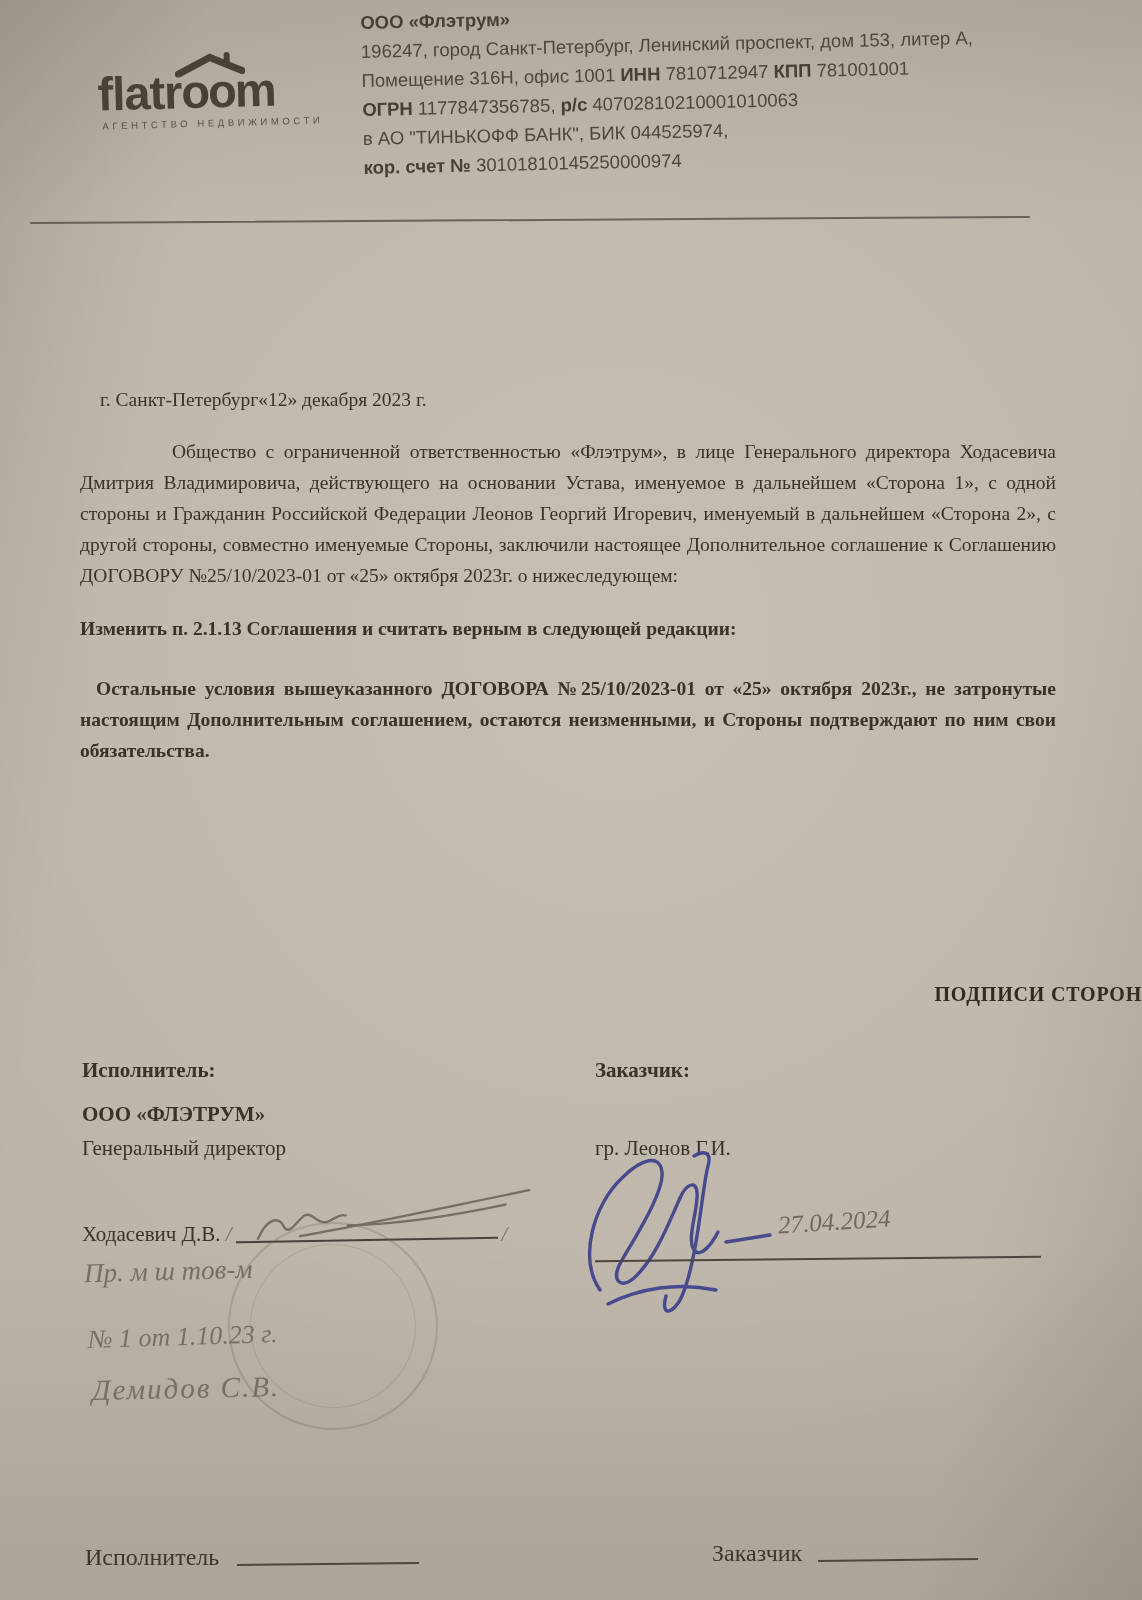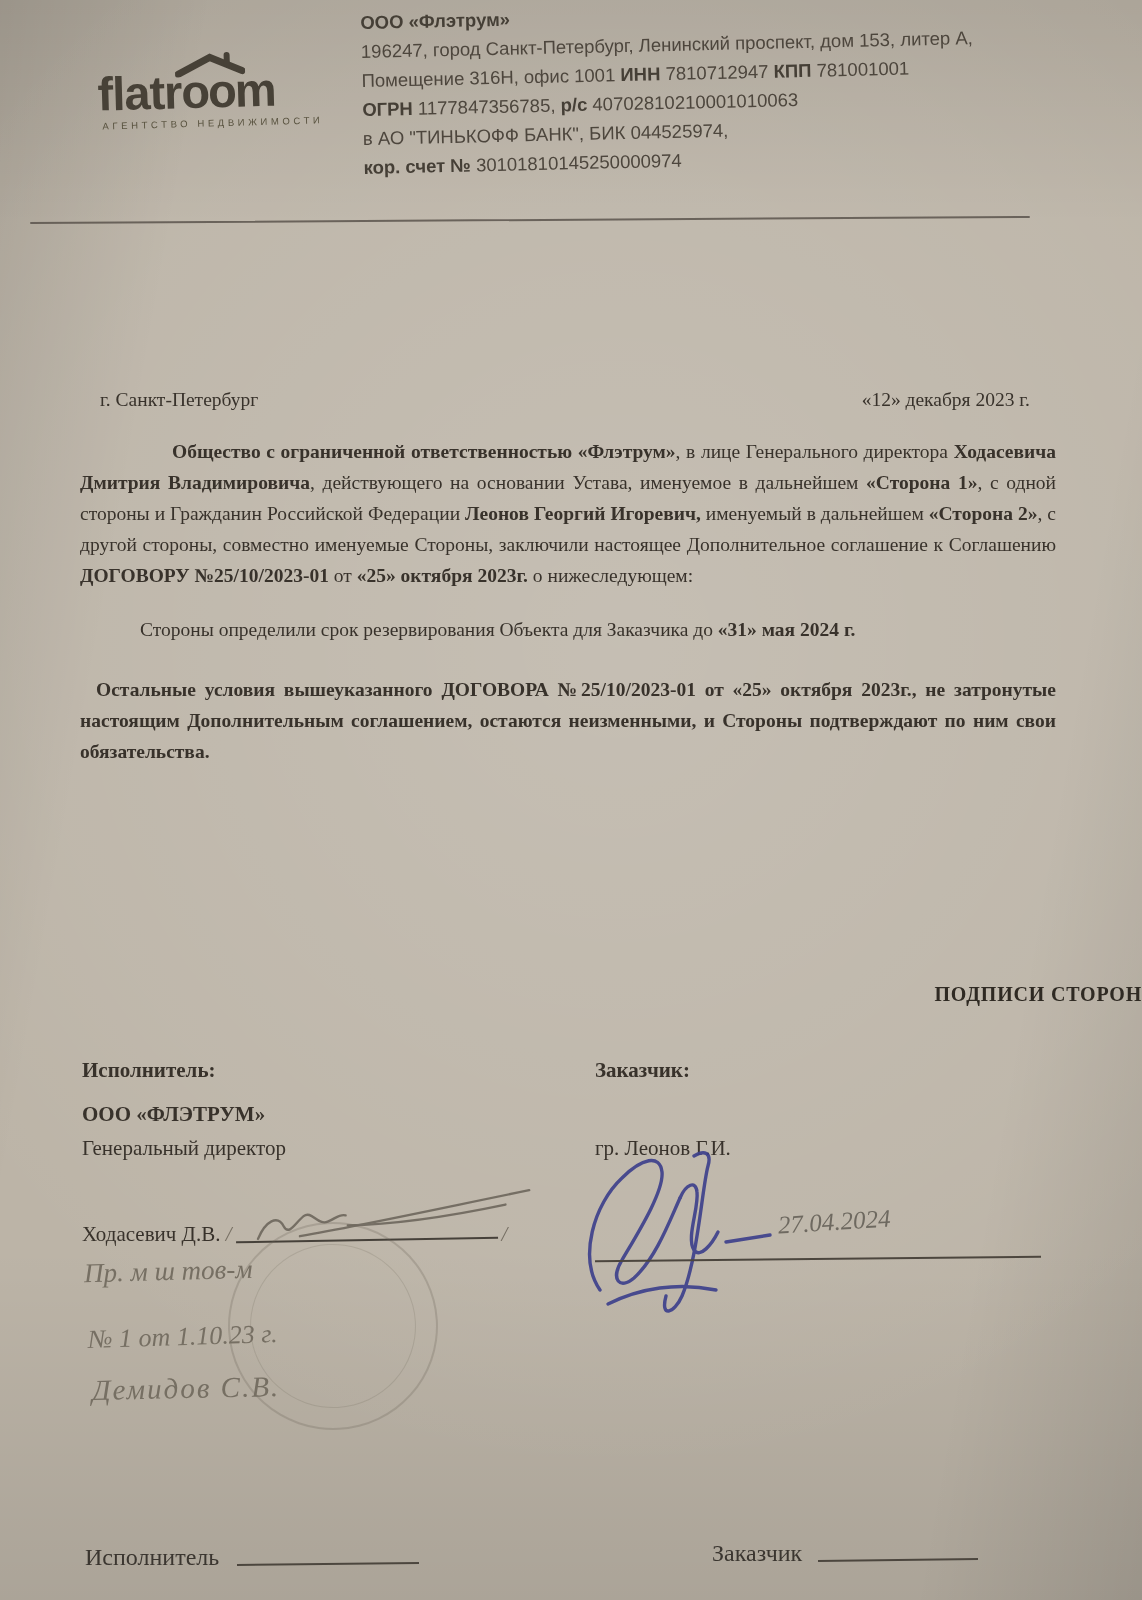--- a/index.html
+++ b/index.html
@@ -18,24 +18,24 @@
   .logo-brand{font-family:"Liberation Sans","DejaVu Sans",sans-serif;font-weight:bold;font-size:47px;letter-spacing:-1px;line-height:1;white-space:nowrap;}
   .logo-oo{position:relative;display:inline-block;letter-spacing:-2px;}
   .logo-roof{position:absolute;left:-6px;top:-15px;}
   .logo-tagline{font-family:"Liberation Sans","DejaVu Sans",sans-serif;font-size:9.5px;letter-spacing:3.6px;color:#58523f;margin-top:3px;padding-left:4px;white-space:nowrap;}
   .lh-text{font-family:"Liberation Sans","DejaVu Sans",sans-serif;font-size:18.5px;line-height:29px;color:#4d463d;width:720px;}
   .lh-text .b{font-weight:bold;color:#453f36;}
   
   .divider{position:absolute;top:219px;left:30px;width:1000px;height:2px;background:#5a544c;opacity:.85;transform:rotate(-.35deg);border-radius:2px;}
   
   .doc-title{position:absolute;top:252px;left:0;width:100%;text-align:center;font-weight:bold;font-size:20px;color:#2f2a23;}
-  .dateline{position:absolute;top:389px;left:100px;right:112px;display:flex;justify-content:space-between;font-size:19.5px;}
+  .dateline{position:absolute;top:389px;left:100px;right:112px;display:flex;font-size:19.5px;}
   
   .body-text{position:absolute;top:436px;left:80px;width:976px;font-size:19.5px;line-height:31px;}
-  .body-text .b{font-weight:bold;}
+  .body-text .b{font-weight:normal;}
   p.intro{margin:0;text-indent:92px;text-align:justify;}
   p.amend{margin:22px 0 0 0;font-weight:bold;}
   p.clause{margin:23px 0 0 0;text-indent:60px;}
   p.final{margin:29px 0 0 0;text-indent:16px;text-align:justify;font-weight:bold;}
   
   .sig-heading{position:absolute;top:983px;left:0;width:100%;text-align:right;font-weight:bold;font-size:20px;letter-spacing:.8px;color:#2f2a23;}
   .abs{position:absolute;font-size:21px;}
   .bold{font-weight:bold;}
   .underline{display:inline-block;border-bottom:2px solid #4c463e;height:2px;vertical-align:baseline;}
   .hand{font-style:italic;color:#766f63;white-space:nowrap;}
@@ -71,21 +71,21 @@
 
   <div class="divider"></div>
 
   <div class="dateline">
     <span>г. Санкт-Петербург</span>
     <span>«12» декабря 2023 г.</span>
   </div>
 
   <div class="body-text">
     <p class="intro"><span class="b">Общество с ограниченной ответственностью «Флэтрум»</span><span>, в лице Генерального директора </span><span class="b">Ходасевича Дмитрия Владимировича</span><span>, действующего на основании Устава, именуемое в дальнейшем </span><span class="b">«Сторона 1»</span><span>, с одной стороны и Гражданин Российской Федерации </span><span class="b">Леонов Георгий Игоревич,</span><span> именуемый в дальнейшем </span><span class="b">«Сторона 2»</span><span>, с другой стороны, совместно именуемые Стороны, заключили настоящее Дополнительное соглашение к Соглашению </span><span class="b">ДОГОВОРУ №25/10/2023-01</span><span> от </span><span class="b">«25» октября 2023г.</span><span> о нижеследующем:</span></p>
-    <p class="clause"><span>Стороны определили срок резервирования Объекта для Заказчика до </span><span class="b">«31» мая 2024 г.</span></p>
+    <p class="amend">Изменить п. 2.1.13  Соглашения и считать верным в следующей редакции:</p>
     <p class="final">Остальные условия вышеуказанного ДОГОВОРА №25/10/2023-01 от «25» октября 2023г., не затронутые настоящим Дополнительным соглашением, остаются неизменными, и Стороны подтверждают по ним свои обязательства.</p>
   </div>
 
   <div class="sig-heading">ПОДПИСИ СТОРОН</div>
 
   <div class="abs bold" style="top:1058px;left:82px;">Исполнитель:</div>
   <div class="abs bold" style="top:1058px;left:595px;">Заказчик:</div>
 
   <div class="abs bold" style="top:1102px;left:82px;">ООО «ФЛЭТРУМ»</div>
   <div class="abs" style="top:1136px;left:82px;">Генеральный директор</div>

